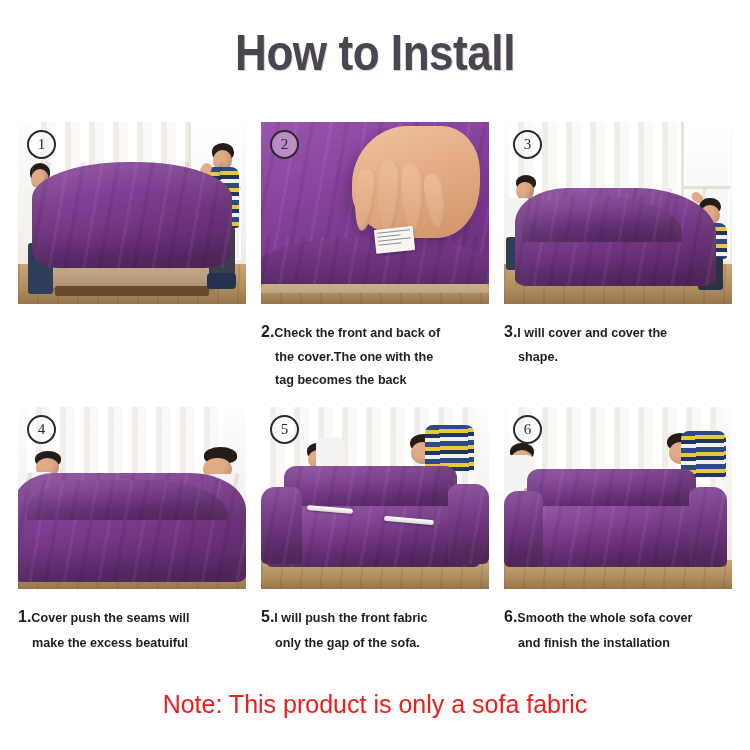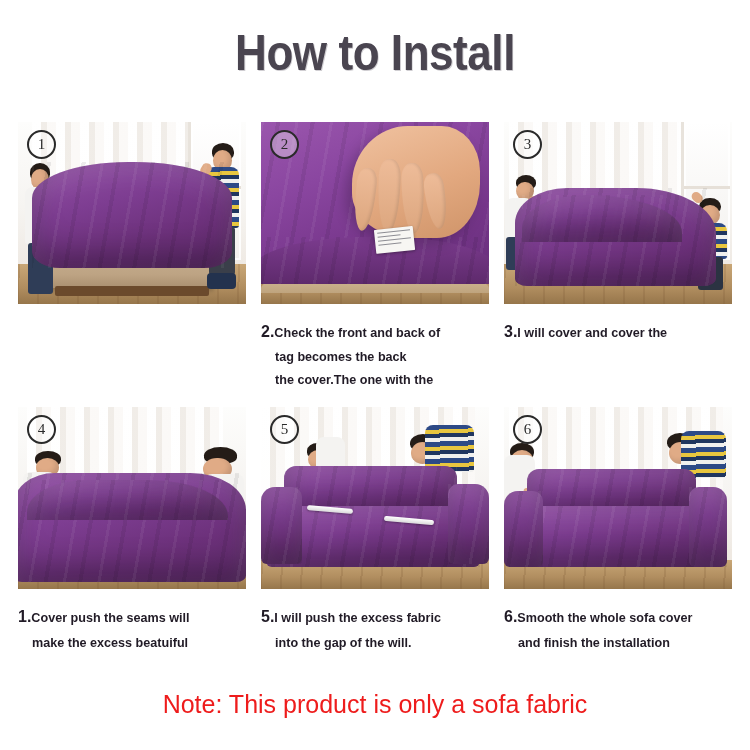--- a/index.html
+++ b/index.html
@@ -298,22 +298,22 @@
         <i></i>
         <i class="s"></i>
         <i></i>
         <i class="s"></i>
       </div>
 
       <div class="badge">2</div>
     </div>
     <div class="caption">
       <span class="num">2.</span><span>Check the front and back of</span>
+      <span class="l2">the cover.The one with the</span>
       <span class="l2">tag becomes the back</span>
-      <span class="l2">the cover.The one with the</span>
     </div>
   </div>
 
   <div class="cell">
     <div class="photo">
       <div class="wall"></div>
       <div class="curtain" style="left:2%;right:18%;"></div>
       <div class="windowframe" style="right:1%;width:20%;"></div>
       <div class="floor wood"></div>
 
@@ -337,20 +337,21 @@
         <div class="folds"></div>
       </div>
       <div class="drape" style="left:8%;right:22%;top:40%;height:26%;border-radius:40% 60% 0 0 / 70% 80% 0 0;opacity:.92;">
         <div class="folds"></div>
       </div>
 
       <div class="badge">3</div>
     </div>
     <div class="caption">
       <span class="num">3.</span><span>I will cover and cover the</span>
+      <span class="l2">shape.</span>
     </div>
   </div>
 
   <div class="cell row2">
     <div class="photo">
       <div class="wall"></div>
       <div class="curtain" style="left:4%;right:10%;"></div>
       <div class="floor wood" style="height:18%;"></div>
 
       <div class="person" style="left:2%;bottom:30%;width:20%;height:48%;">
@@ -415,22 +416,22 @@
       <div class="drape" style="right:0%;width:18%;top:42%;height:44%;border-radius:10px 14px 6px 6px;">
         <div class="folds"></div>
       </div>
 
       <div class="rod" style="left:20%;top:55%;width:20%;height:5px;transform:rotate(5deg);"></div>
       <div class="rod" style="left:54%;top:61%;width:22%;height:5px;transform:rotate(5deg);"></div>
 
       <div class="badge">5</div>
     </div>
     <div class="caption">
-      <span class="num">5.</span><span>I will push the excess fabric</span>
-      <span class="l2">into the gap of the will.</span>
+      <span class="num">5.</span><span>I will push the front fabric</span>
+      <span class="l2">only the gap of the sofa.</span>
     </div>
   </div>
 
   <div class="cell row2">
     <div class="photo">
       <div class="wall"></div>
       <div class="curtain" style="left:2%;right:4%;"></div>
       <div class="floor wood" style="height:16%;"></div>
 
       <div class="person" style="left:0%;bottom:38%;width:20%;height:46%;">

